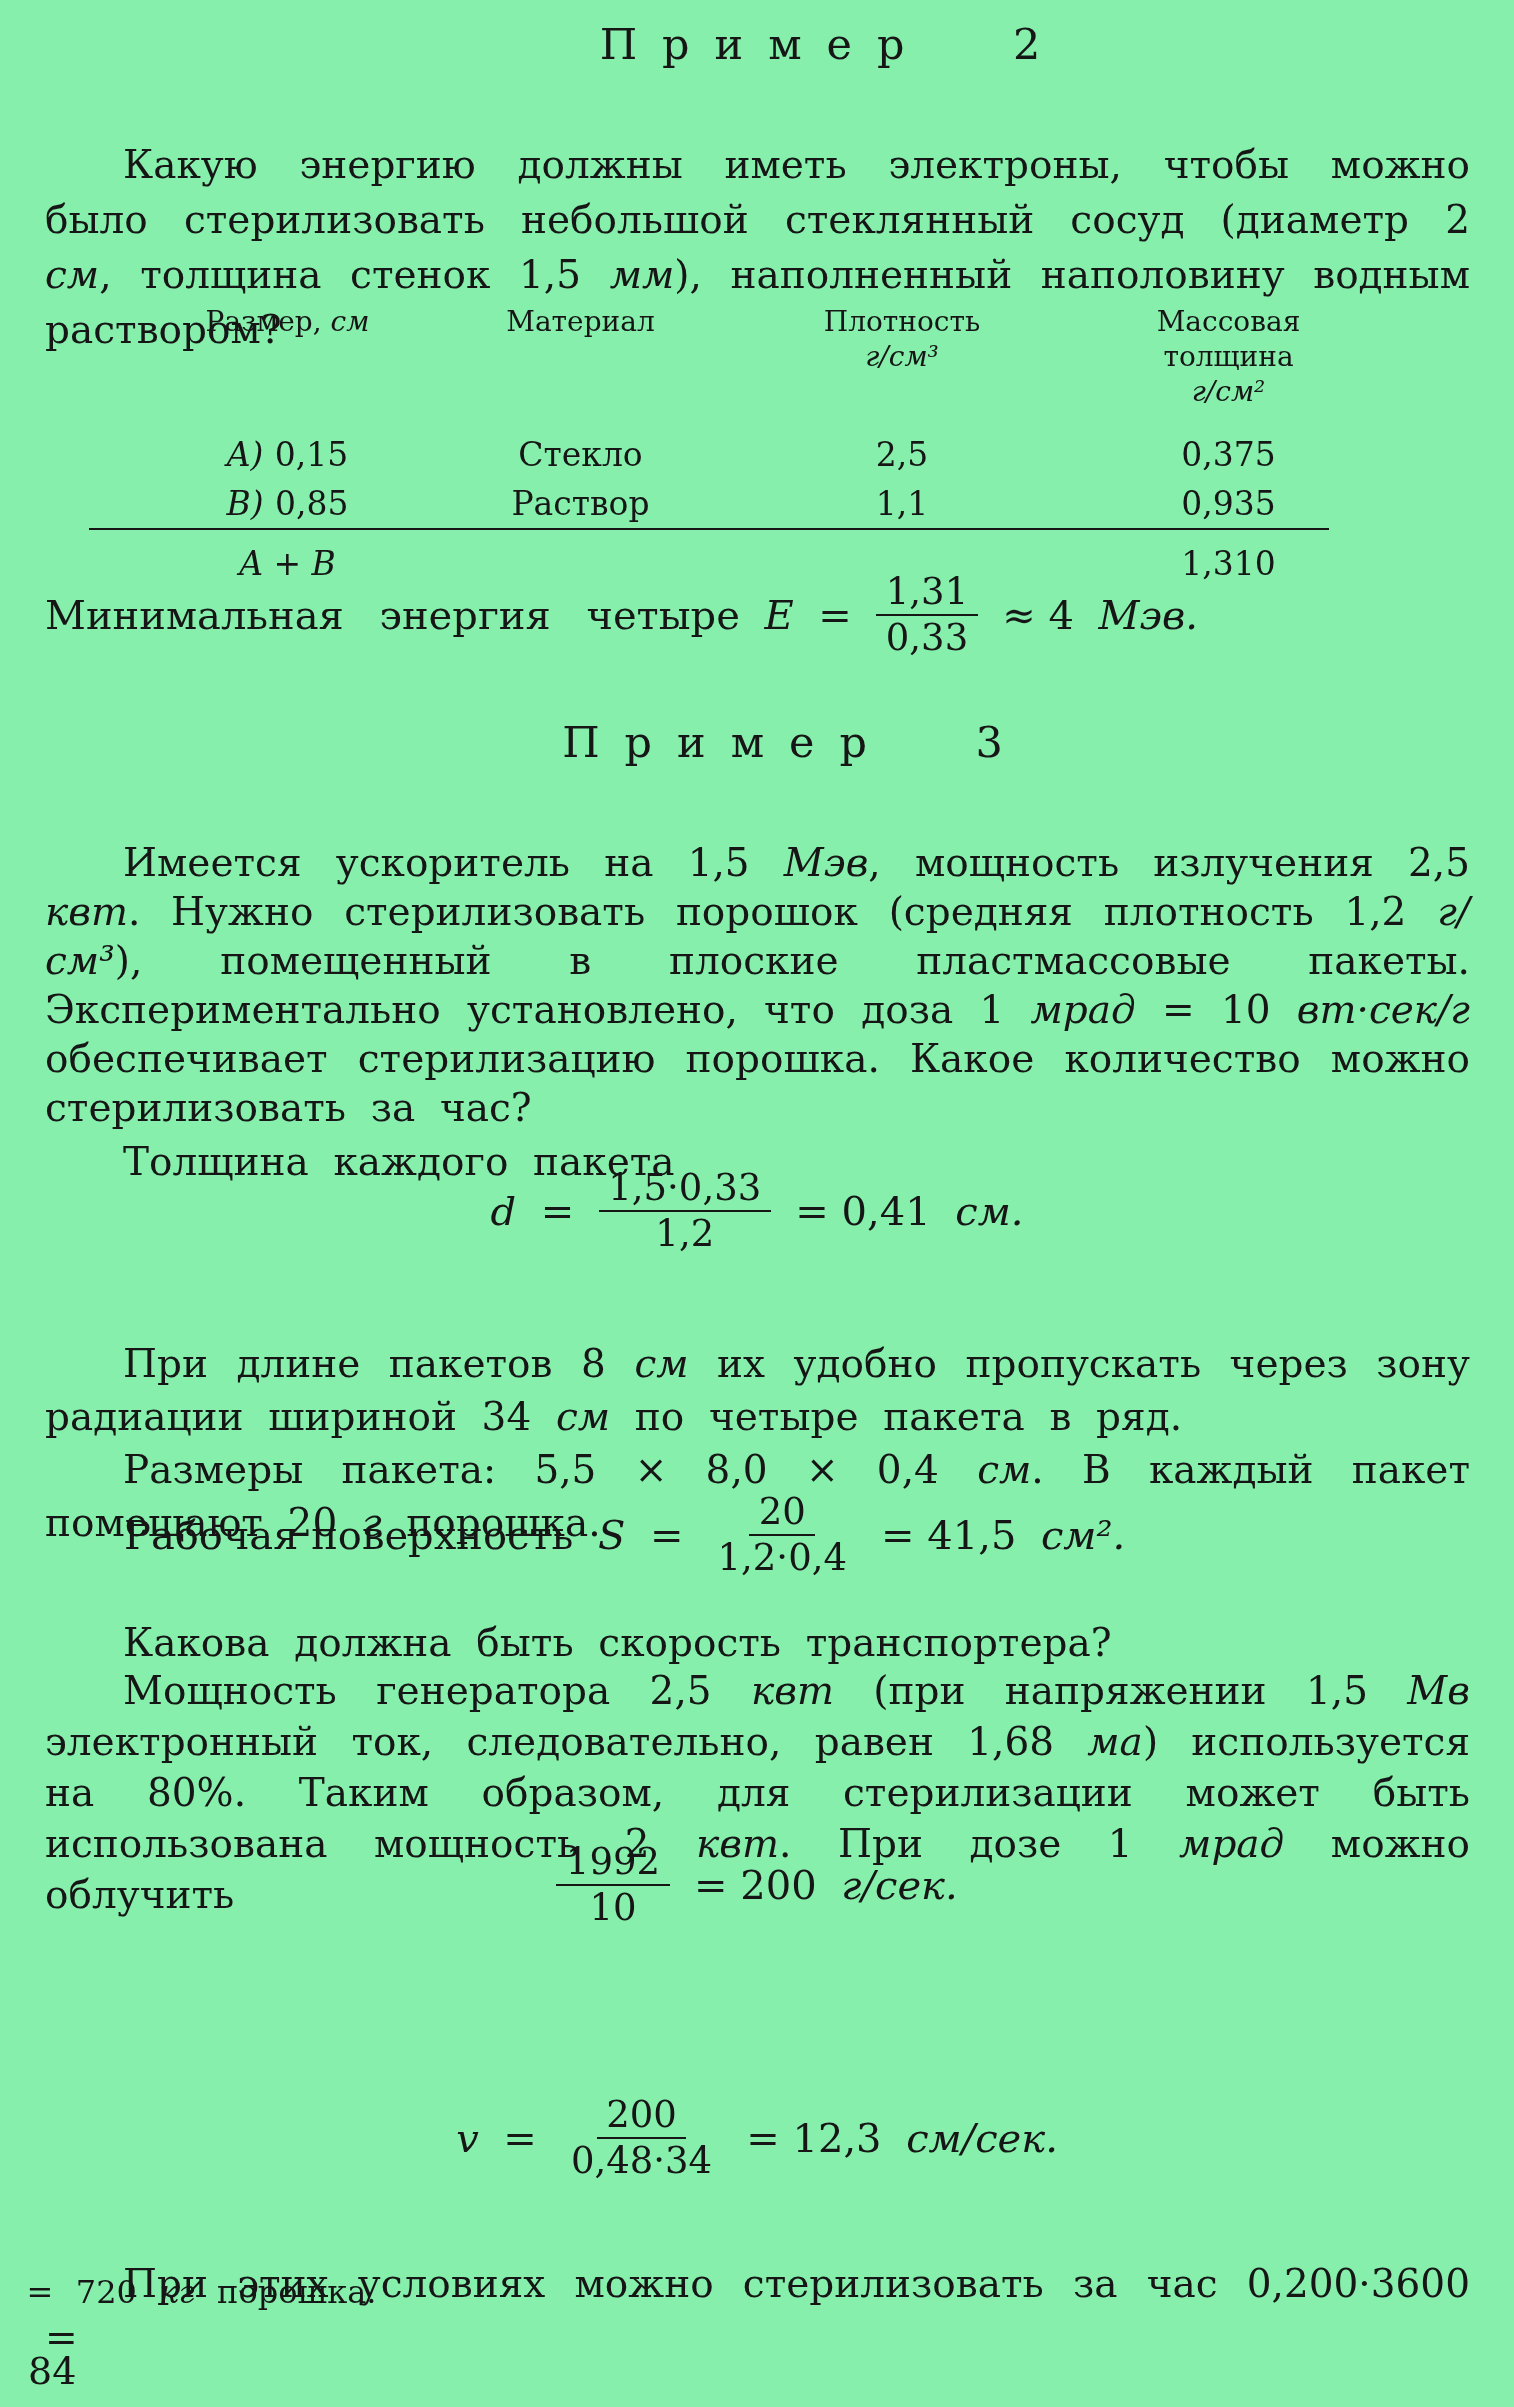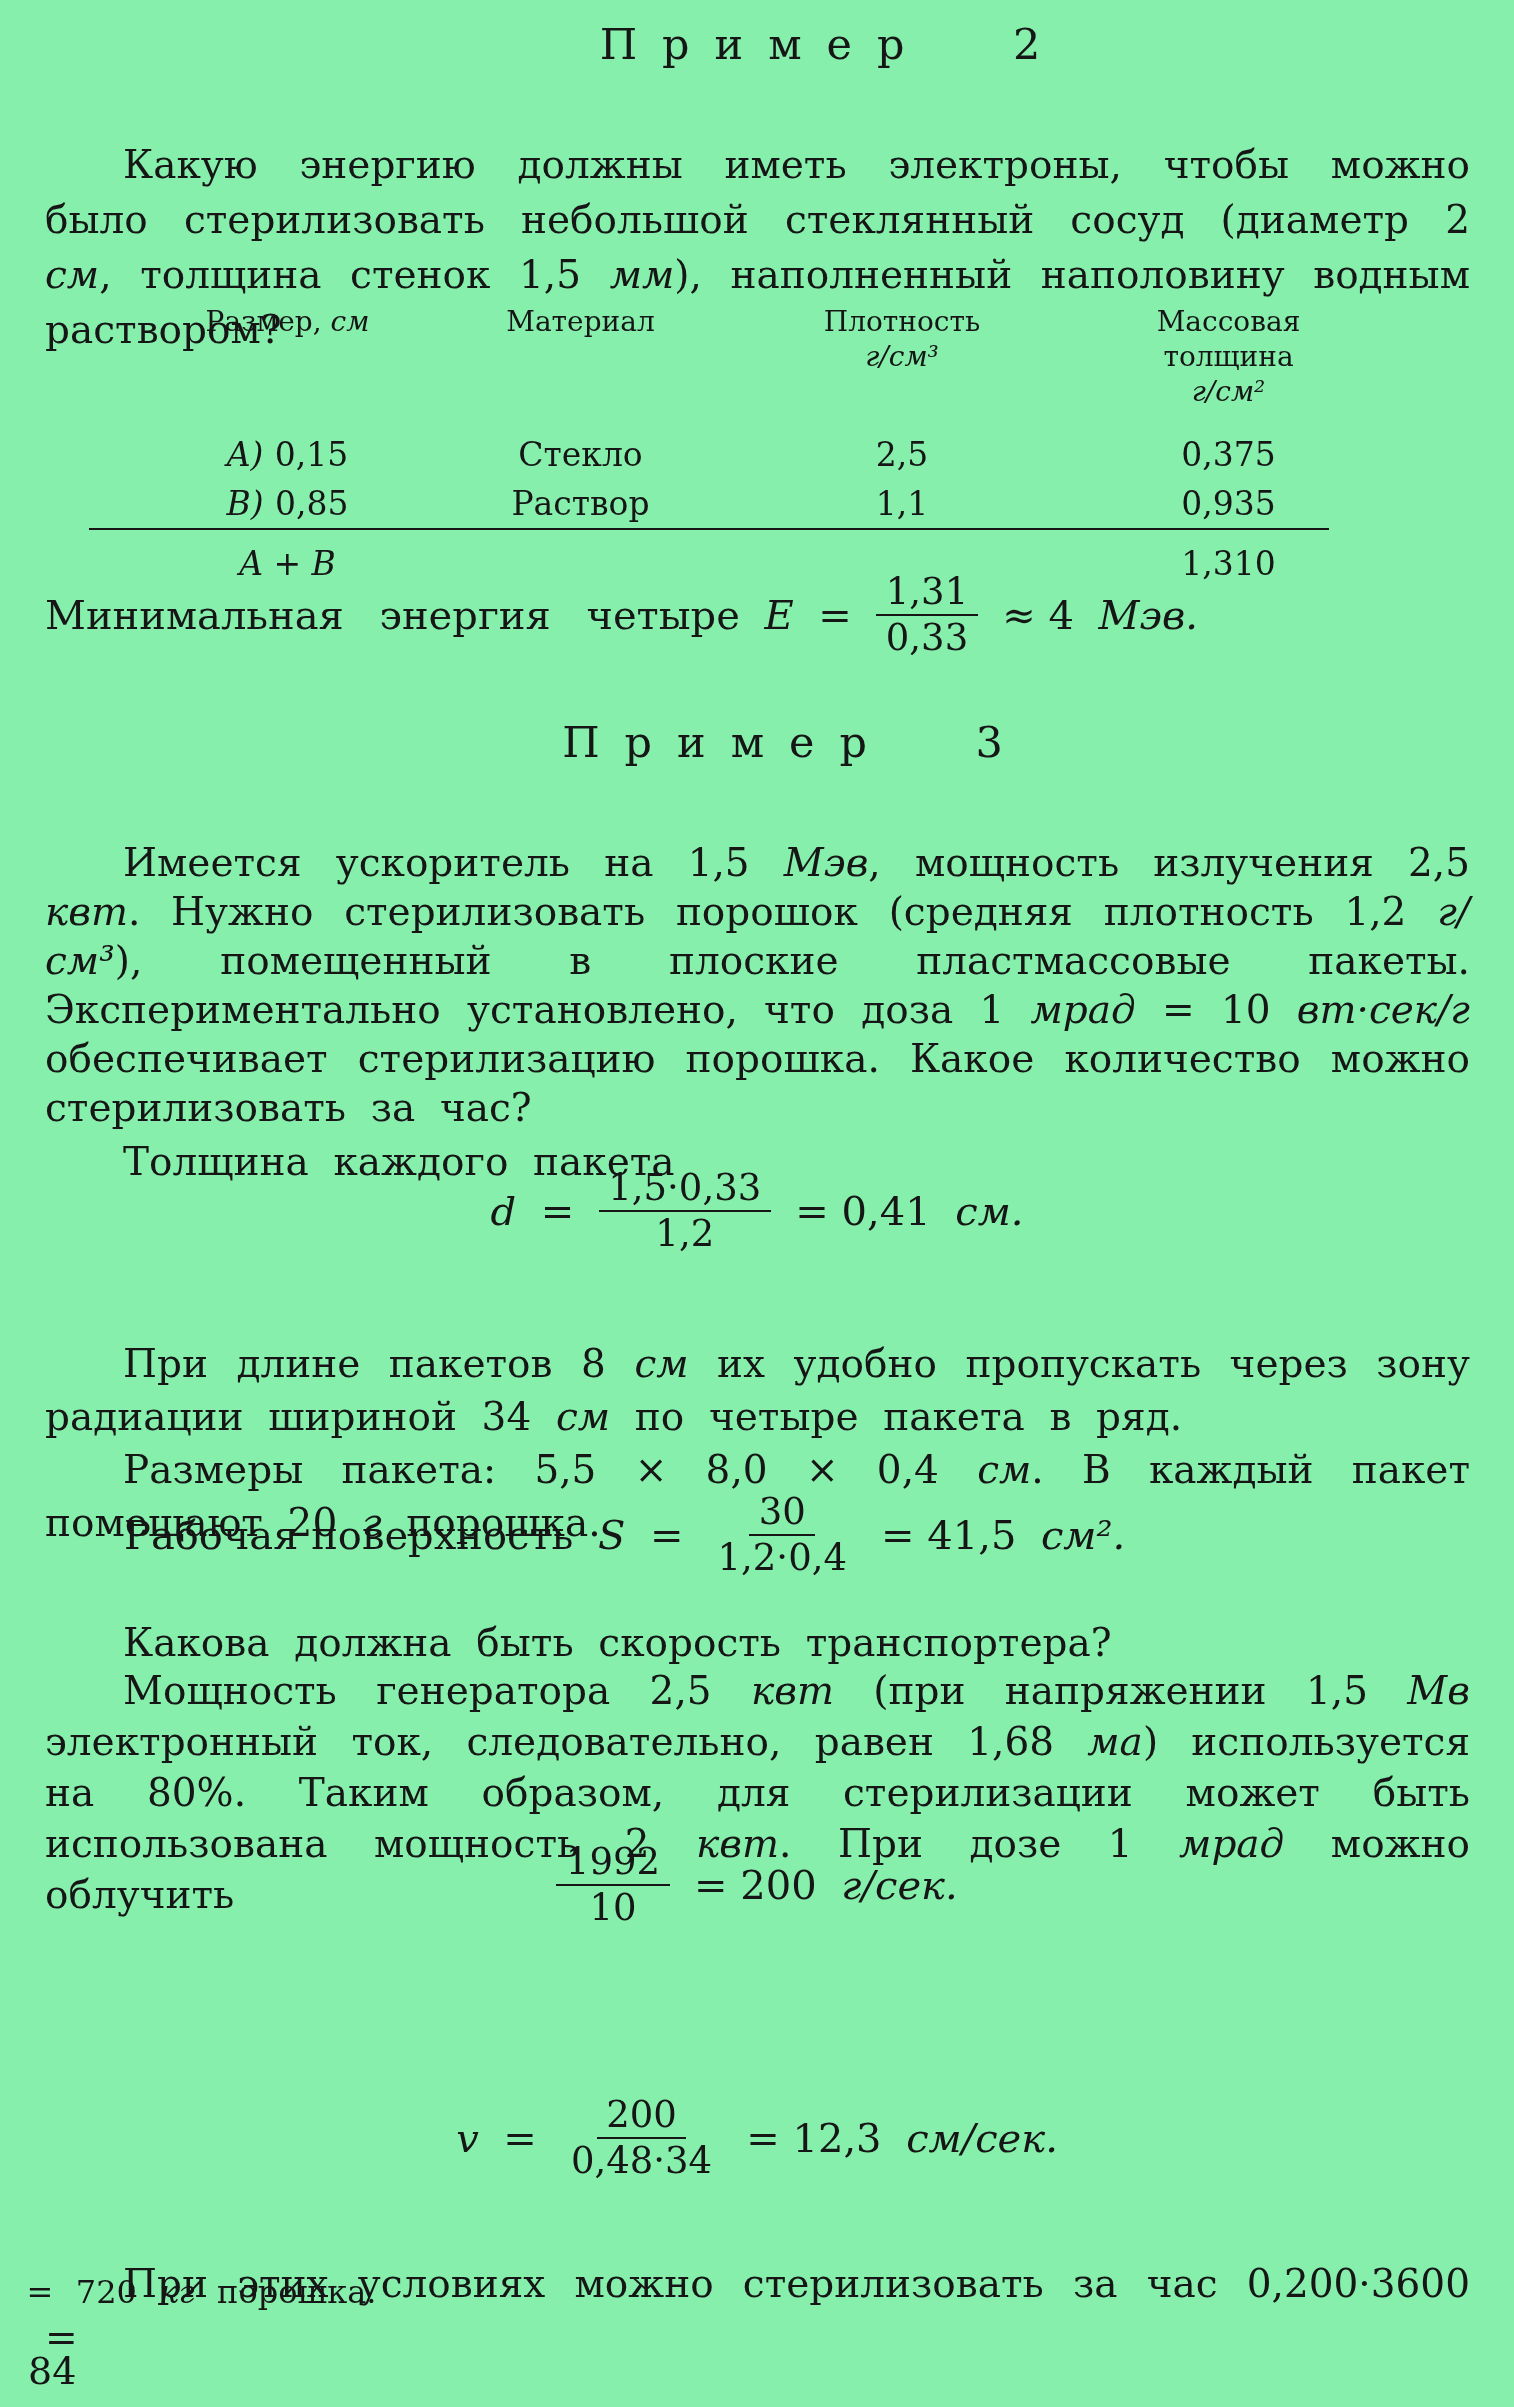--- a/index.html
+++ b/index.html
@@ -123,21 +123,21 @@
 
   <p class="para" style="top:1298px;line-height:53px;"><span>При длине пакетов 8 </span><span class="it">см</span><span> их удобно пропускать через зону радиации шириной 34 </span><span class="it">см</span><span> по четыре пакета в ряд.</span></p>
 
   <p class="para" style="top:1404px;line-height:53px;"><span>Размеры пакета: 5,5 × 8,0 × 0,4 </span><span class="it">см</span><span>. В каждый пакет помещают 20 </span><span class="it">г</span><span> порошка.</span></p>
 
   <div class="formula" style="top:1490px;left:45px;padding-left:79px;">
     <span>Рабочая поверхность</span>
     <span class="var">S</span>
     <span>=</span>
     <span class="frac">
-        <span class="num">30</span>
+        <span class="num">20</span>
         <span class="den">1,2·0,4</span>
       </span>
     <span>= 41,5</span>
     <span class="it">см².</span>
   </div>
 
   <p class="para" style="top:1577px;"><span>Какова должна быть скорость транспортера?</span></p>
 
   <p class="para" style="top:1626px;line-height:51px;"><span>Мощность генератора 2,5 </span><span class="it">квт</span><span> (при напряжении 1,5 </span><span class="it">Мв</span><span> электронный ток, следовательно, равен 1,68 </span><span class="it">ма</span><span>) используется на 80%. Таким образом, для стерилизации может быть использована мощность 2 </span><span class="it">квт</span><span>. При дозе 1 </span><span class="it">мрад</span><span> можно облучить</span></p>
 

